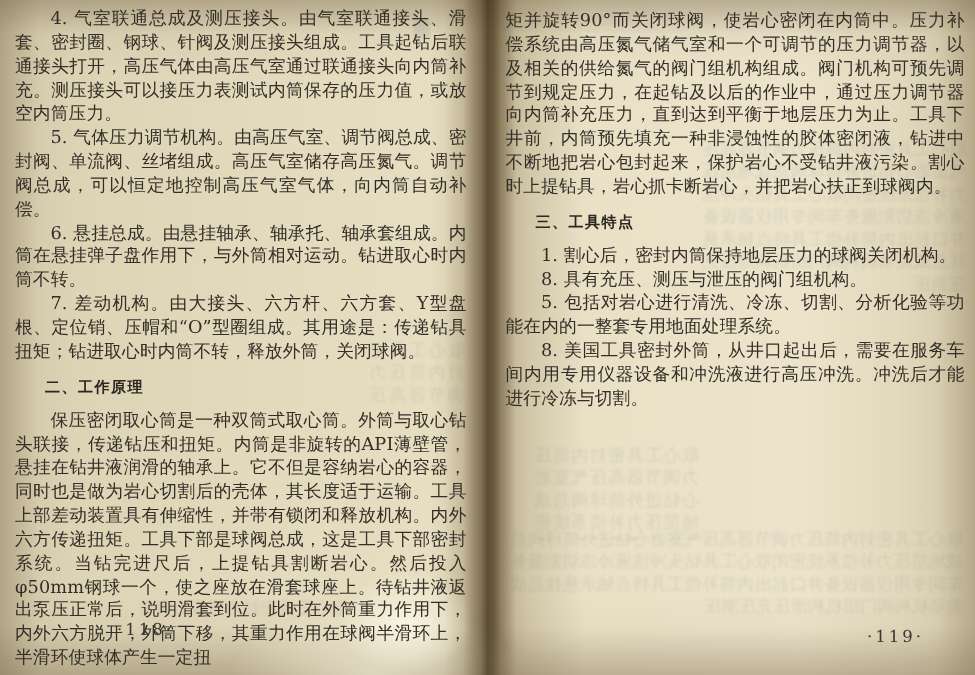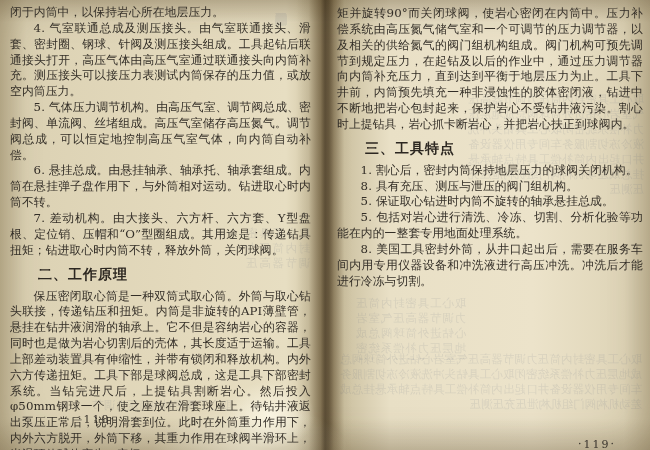--- a/index.html
+++ b/index.html
@@ -16,25 +16,25 @@
       linear-gradient(90deg, #c4b897 0%, #dcd2b4 4%, #e4dabd 30%, #e7dec2 44%, #d6cbab 47.5%, #a3916e 49.6%, #8d7c5c 50.6%, #cdc2a2 53%, #e9e0c6 60%, #ece3ca 82%, #dfd5b8 96%, #c9bd9d 100%);
     box-shadow:inset 0 0 48px rgba(70,52,22,0.28);
   }
   .page{position:absolute;top:0;height:450px;z-index:3;}
   .page-inner{position:absolute;color:#332e27;}
   .pg-left  .page-inner{left:10px;top:5px;width:301px;}
   .pg-right .page-inner{left:337px;top:6px;width:306px;}
   p{margin:0;padding:0;font-size:11.8px;line-height:15.85px;
     text-align:justify;text-justify:inter-ideograph;letter-spacing:0.1px;}
   p.indent{text-indent:2em;}
-  h2.sec{margin:7px 0 6px 0;padding:0 0 0 2em;font-size:14px;line-height:17px;
+  h2.sec{margin:7px 0 6px 0;padding:0 0 0 2em;font-size:10px;line-height:17px;
     font-weight:bold;color:#2c2username7221;color:#2c2721;letter-spacing:1px;}
   .pagenum{position:absolute;font-size:11px;color:#3a352e;letter-spacing:2px;}
   .pn-left{left:38px;top:413px;margin-left:40px;}
-  .pn-right{left:578px;top:438px;}
+  .pn-right{left:578px;top:418px;}
   .gutter{
     position:absolute;left:296px;top:0;width:56px;height:450px;z-index:2;
     background:linear-gradient(90deg, rgba(74,58,30,0) 0%, rgba(74,58,30,0.12) 22%, rgba(58,44,20,0.34) 44%, rgba(30,20,6,0.50) 52%, rgba(74,58,30,0.20) 68%, rgba(110,92,58,0.06) 84%, rgba(74,58,30,0) 100%);
   }
   .glare{
     position:absolute;left:210px;top:370px;width:120px;height:90px;z-index:2;border-radius:50%;
     background:radial-gradient(closest-side, rgba(255,252,236,0.75), rgba(255,252,236,0) 75%);
   }
   .bleed{
     position:absolute;z-index:1;overflow:hidden;color:#54607a;opacity:0.12;
@@ -53,37 +53,35 @@
   <div class="bleed" style="left:92px;top:398px;width:140px;height:16px;">取心工具密封内筒压力调节器高压气室岩心钻进外筒球阀总成地层压力补偿系统密闭取心工具钻头冲洗液冷冻切割服务车间专用仪器设备井口起出内筒补偿工具特点轴承悬挂总成差动机构阀门组机构泄压充压测压</div>
   <div class="bleed" style="left:468px;top:92px;width:176px;height:172px;">取心工具密封内筒压力调节器高压气室岩心钻进外筒球阀总成地层压力补偿系统密闭取心工具钻头冲洗液冷冻切割服务车间专用仪器设备井口起出内筒补偿工具特点轴承悬挂总成差动机构阀门组机构泄压充压测压</div>
   <div class="bleed" style="left:356px;top:296px;width:110px;height:64px;">取心工具密封内筒压力调节器高压气室岩心钻进外筒球阀总成地层压力补偿系统密闭取心工具钻头冲洗液冷冻切割服务车间专用仪器设备井口起出内筒补偿工具特点轴承悬挂总成差动机构阀门组机构泄压充压测压</div>
   <div class="bleed" style="left:340px;top:352px;width:302px;height:70px;">取心工具密封内筒压力调节器高压气室岩心钻进外筒球阀总成地层压力补偿系统密闭取心工具钻头冲洗液冷冻切割服务车间专用仪器设备井口起出内筒补偿工具特点轴承悬挂总成差动机构阀门组机构泄压充压测压</div>
 
   <div class="gutter"></div>
   <div class="glare"></div>
 
   <div class="page pg-left">
     <div class="page-inner">
-      <p>闭于内筒中，以保持岩心所在地层压力。</p>
       <p class="indent">4. 气室联通总成及测压接头。由气室联通接头、滑套、密封圈、钢球、针阀及测压接头组成。工具起钻后联通接头打开，高压气体由高压气室通过联通接头向内筒补充。测压接头可以接压力表测试内筒保存的压力值，或放空内筒压力。</p>
       <p class="indent">5. 气体压力调节机构。由高压气室、调节阀总成、密封阀、单流阀、丝堵组成。高压气室储存高压氮气。调节阀总成，可以恒定地控制高压气室气体，向内筒自动补偿。</p>
       <p class="indent">6. 悬挂总成。由悬挂轴承、轴承托、轴承套组成。内筒在悬挂弹子盘作用下，与外筒相对运动。钻进取心时内筒不转。</p>
       <p class="indent">7. 差动机构。由大接头、六方杆、六方套、Y型盘根、定位销、压帽和“O”型圈组成。其用途是：传递钻具扭矩；钻进取心时内筒不转，释放外筒，关闭球阀。</p>
       <h2 class="sec">二、工作原理</h2>
       <p class="indent">保压密闭取心筒是一种双筒式取心筒。外筒与取心钻头联接，传递钻压和扭矩。内筒是非旋转的API薄壁管，悬挂在钻井液润滑的轴承上。它不但是容纳岩心的容器，同时也是做为岩心切割后的壳体，其长度适于运输。工具上部差动装置具有伸缩性，并带有锁闭和释放机构。内外六方传递扭矩。工具下部是球阀总成，这是工具下部密封系统。当钻完进尺后，上提钻具割断岩心。然后投入φ50mm钢球一个，使之座放在滑套球座上。待钻井液返出泵压正常后，说明滑套到位。此时在外筒重力作用下，内外六方脱开，外筒下移，其重力作用在球阀半滑环上，半滑环使球体产生一定扭</p>
     </div>
     <div class="pagenum pn-left">·118·</div>
   </div>
 
   <div class="page pg-right">
     <div class="page-inner">
       <p>矩并旋转90°而关闭球阀，使岩心密闭在内筒中。压力补偿系统由高压氮气储气室和一个可调节的压力调节器，以及相关的供给氮气的阀门组机构组成。阀门机构可预先调节到规定压力，在起钻及以后的作业中，通过压力调节器向内筒补充压力，直到达到平衡于地层压力为止。工具下井前，内筒预先填充一种非浸蚀性的胶体密闭液，钻进中不断地把岩心包封起来，保护岩心不受钻井液污染。割心时上提钻具，岩心抓卡断岩心，并把岩心扶正到球阀内。</p>
       <h2 class="sec">三、工具特点</h2>
       <p class="indent">1. 割心后，密封内筒保持地层压力的球阀关闭机构。</p>
       <p class="indent">8. 具有充压、测压与泄压的阀门组机构。</p>
-      <p class="indent">5. 保证取心钻进时内筒不旋转的轴承悬挂总成。</p>
       <p class="indent">5. 包括对岩心进行清洗、冷冻、切割、分析化验等功能在内的一整套专用地面处理系统。</p>
       <p class="indent">8. 美国工具密封外筒，从井口起出后，需要在服务车间内用专用仪器设备和冲洗液进行高压冲洗。冲洗后才能进行冷冻与切割。</p>
     </div>
     <div class="pagenum pn-right">·119·</div>
   </div>
 
 </div>
 
 </body></html>

